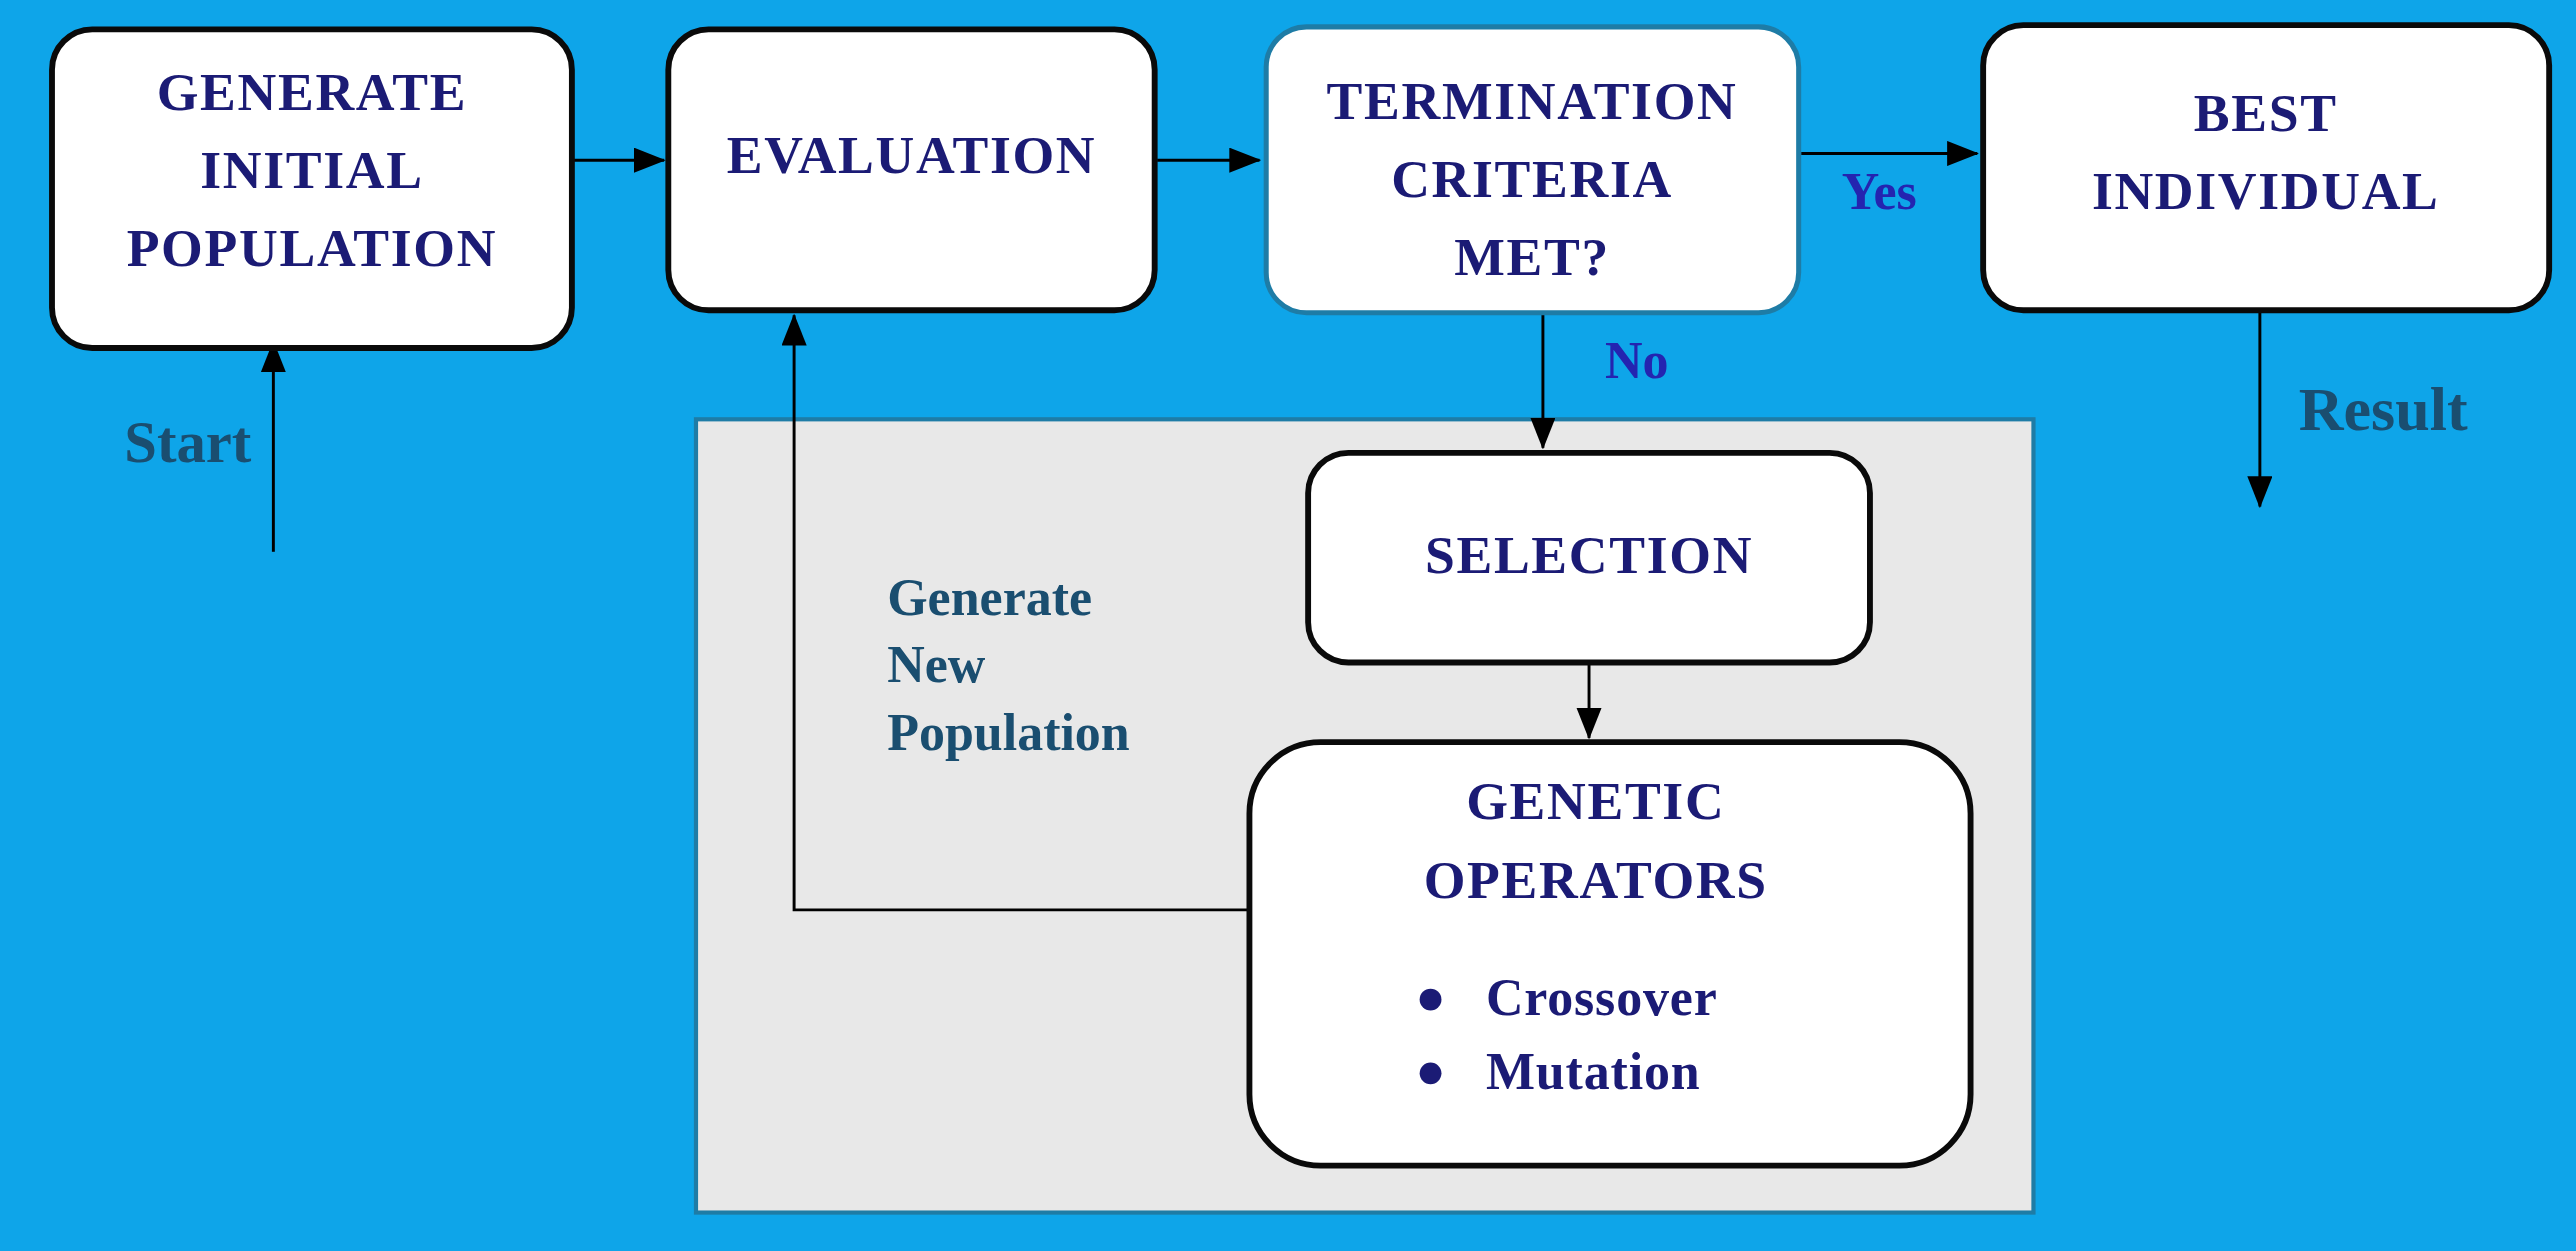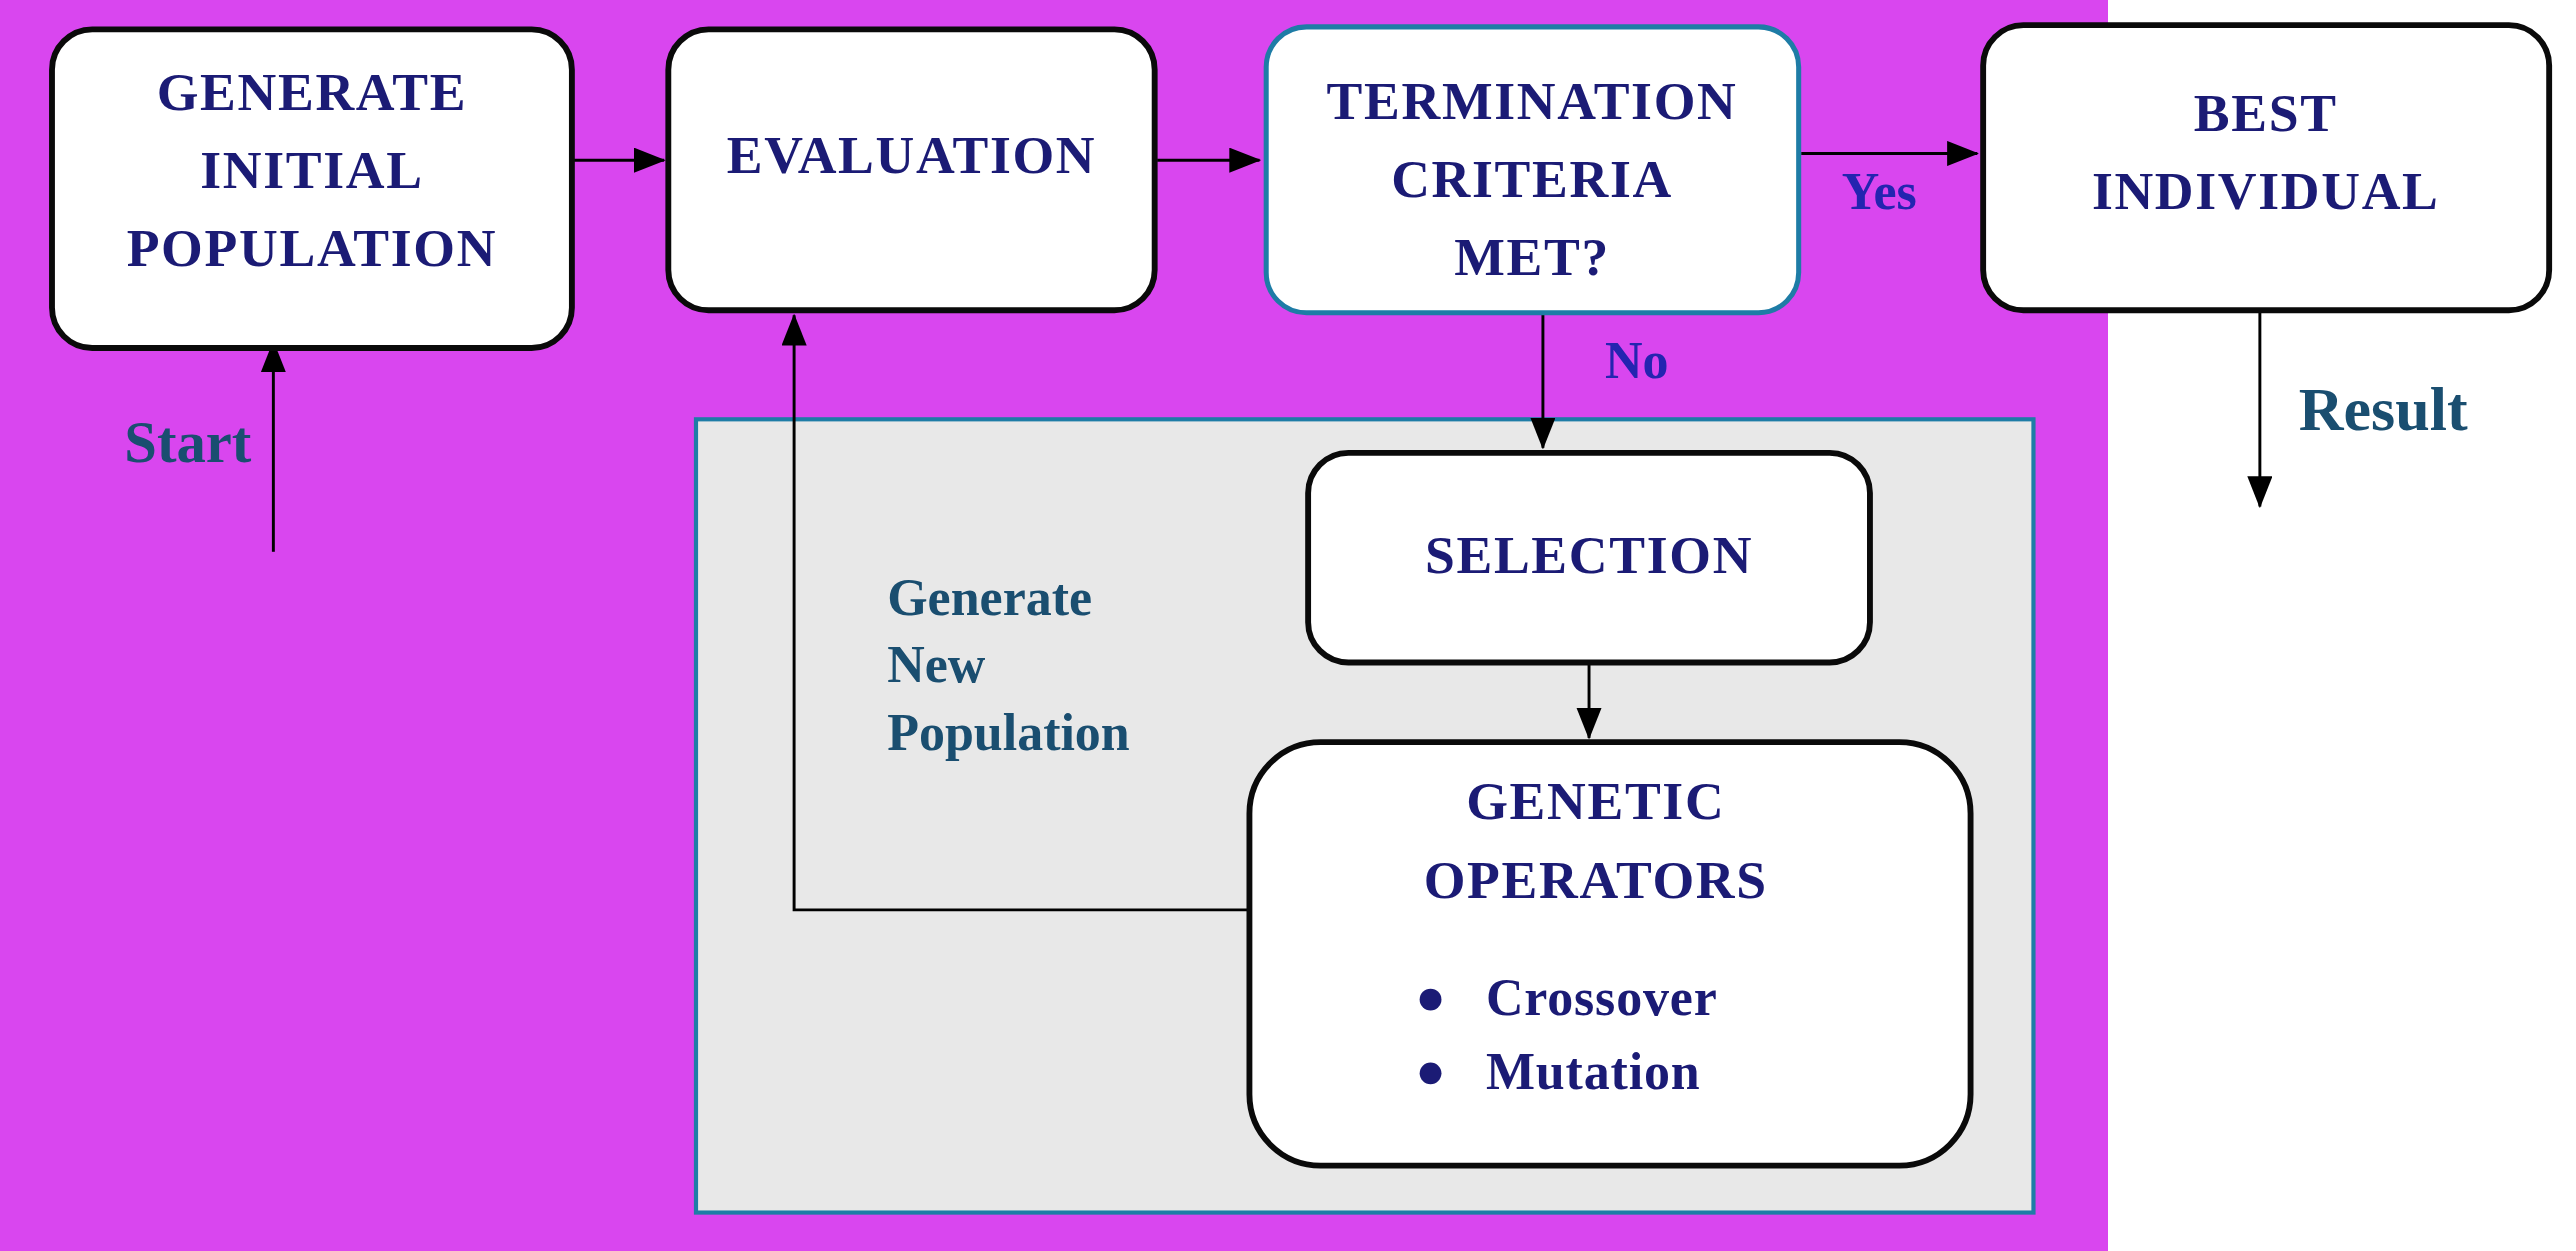--- a/index.html
+++ b/index.html
@@ -1,16 +1,16 @@
 <!DOCTYPE html>
 <html style="font-size:13.4px"><head>
 <meta charset="utf-8">
 <style>
   html, body { margin: 0; padding: 0; background: #ffffff; }
-  .stage { width: 2108px; height: 1252px; position: relative; background: #d946ef; }
+  .stage { width: 2576px; height: 1252px; position: relative; background: #0ea5e9; }
   svg { display: block; font-family: "Liberation Serif", "DejaVu Serif", serif; }
 
   .flow-box        { fill: #ffffff; stroke: #0a0a0a; stroke-width: 7; }
   .flow-box--teal  { stroke: #1e7ca6; stroke-width: 6; }
   .loop-region     { fill: #e8e8e8; stroke: #1e7ca6; stroke-width: 5; }
 
   .arrow-line { stroke: #000000; stroke-width: 3.5; fill: none; }
 
   text { font-weight: bold; }
   .box-label    { fill: #1b1b75; font-size: 64px; letter-spacing: 2px; text-anchor: middle; }

